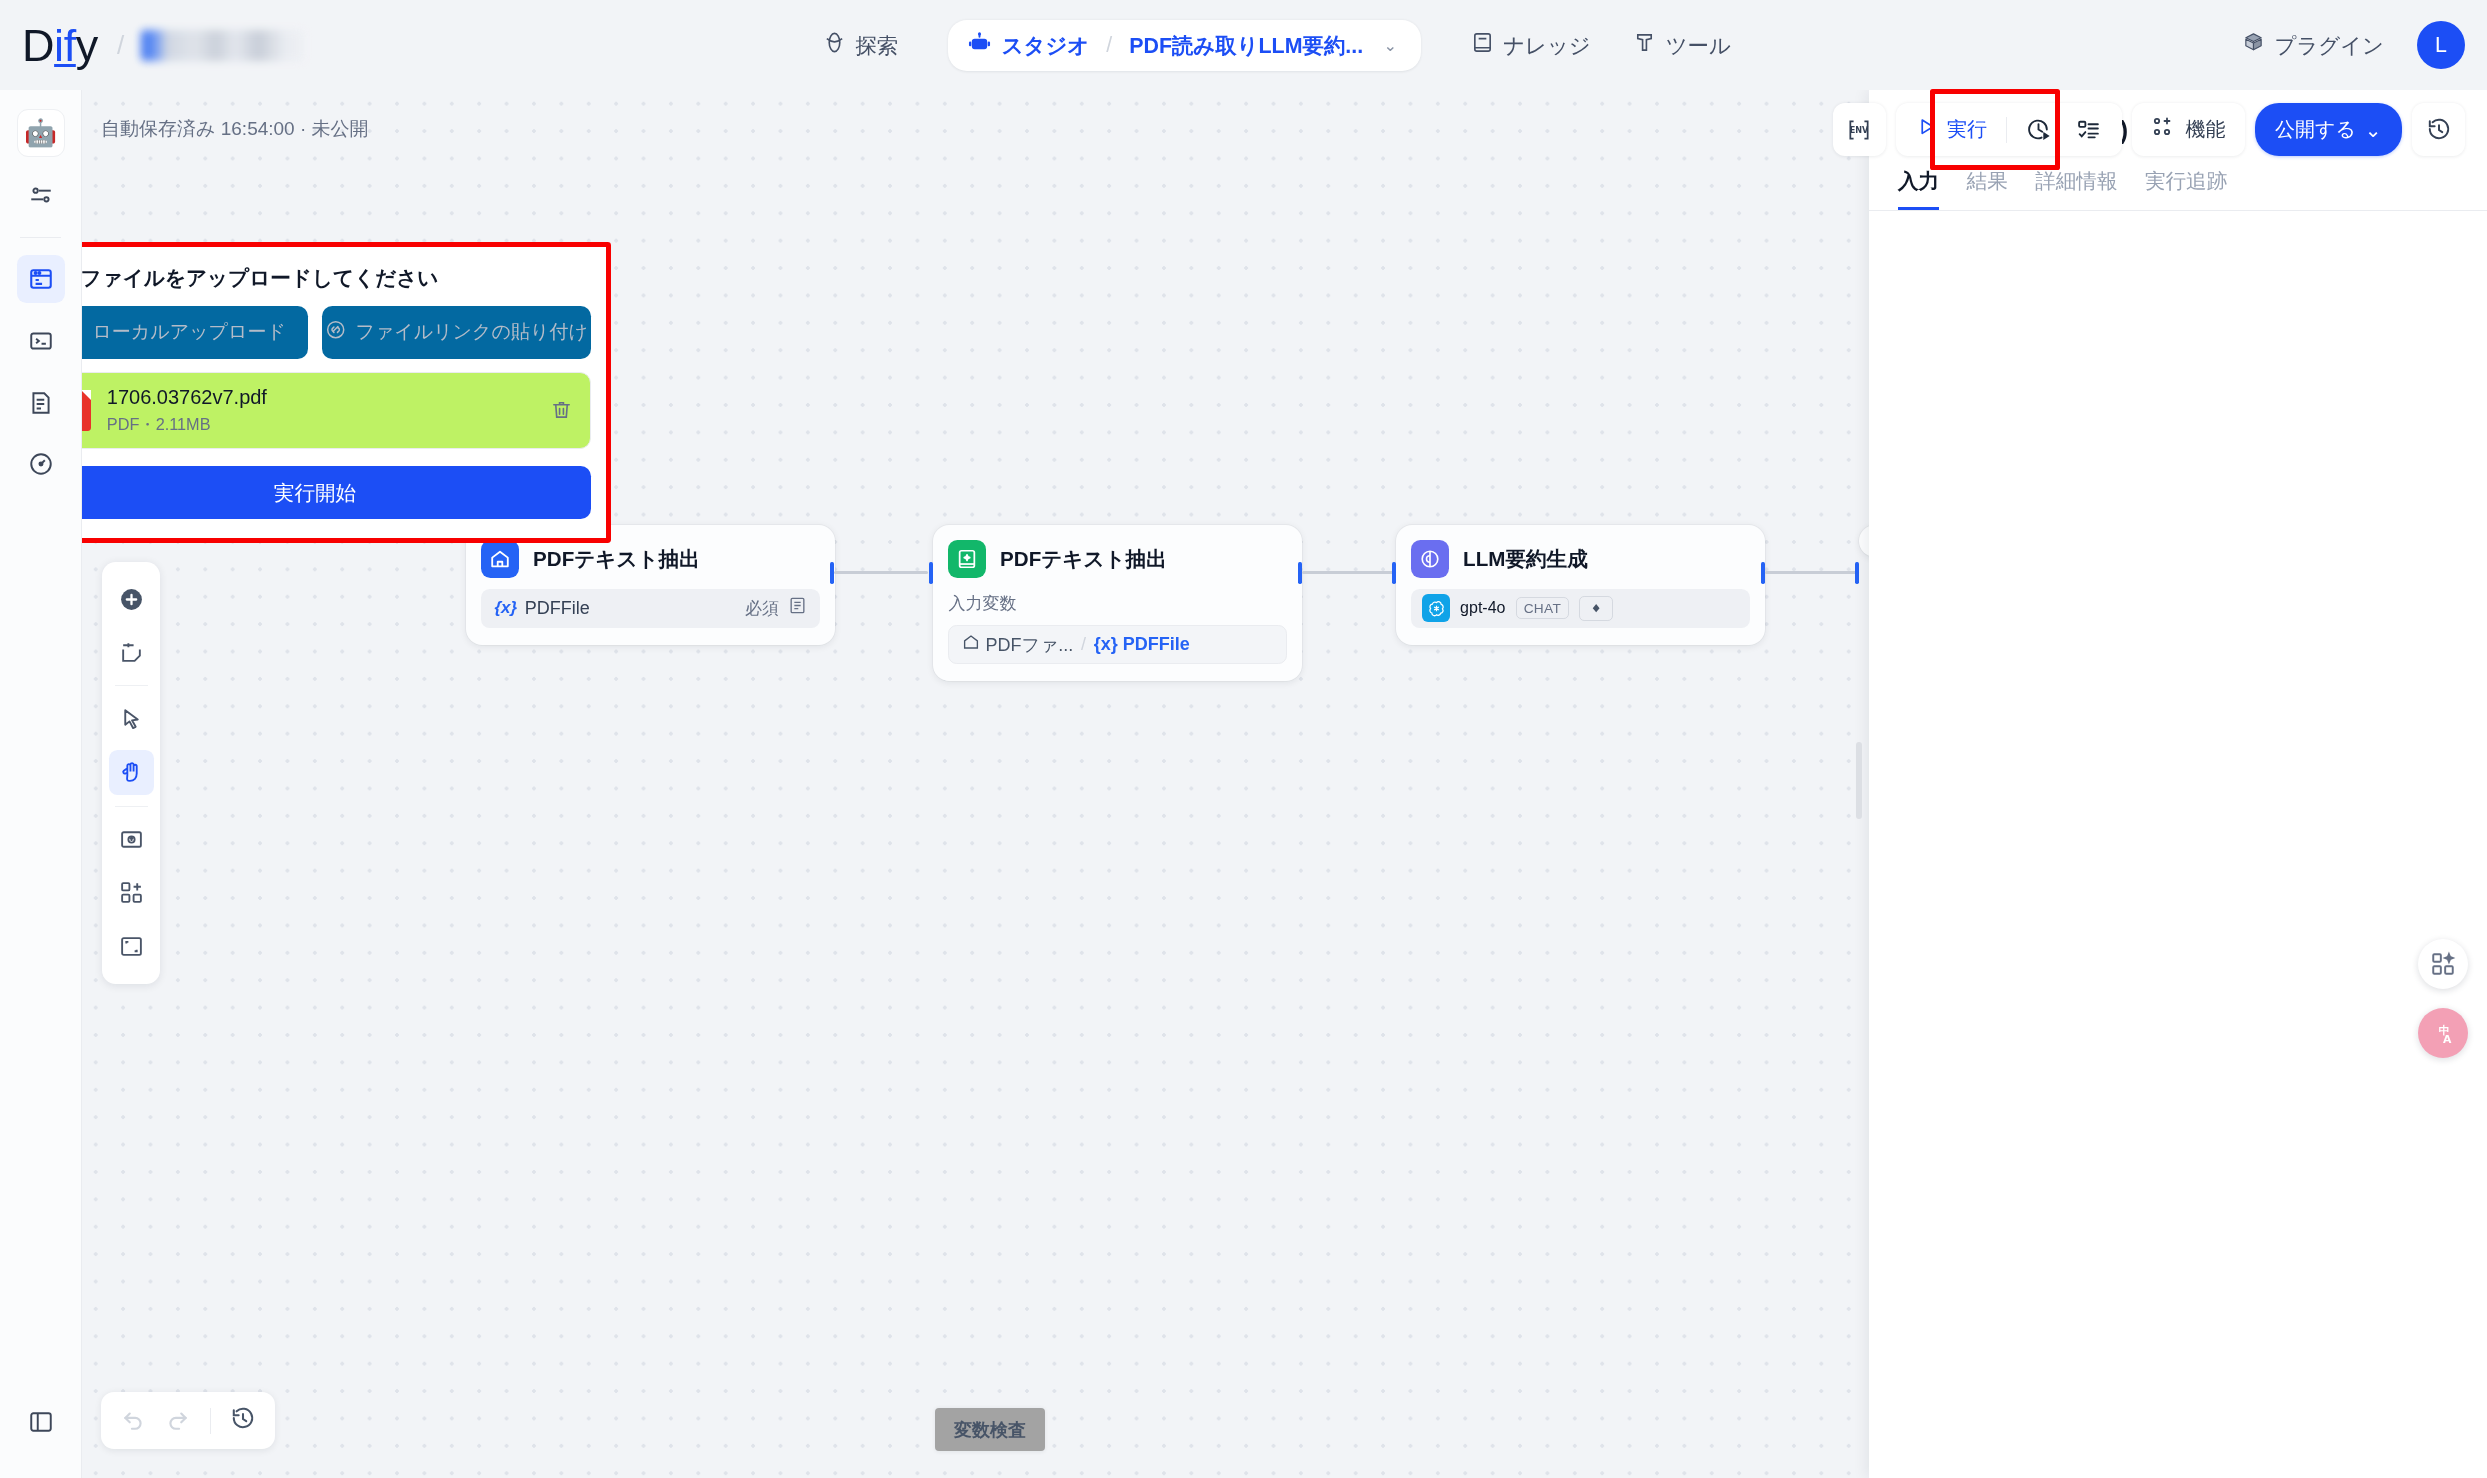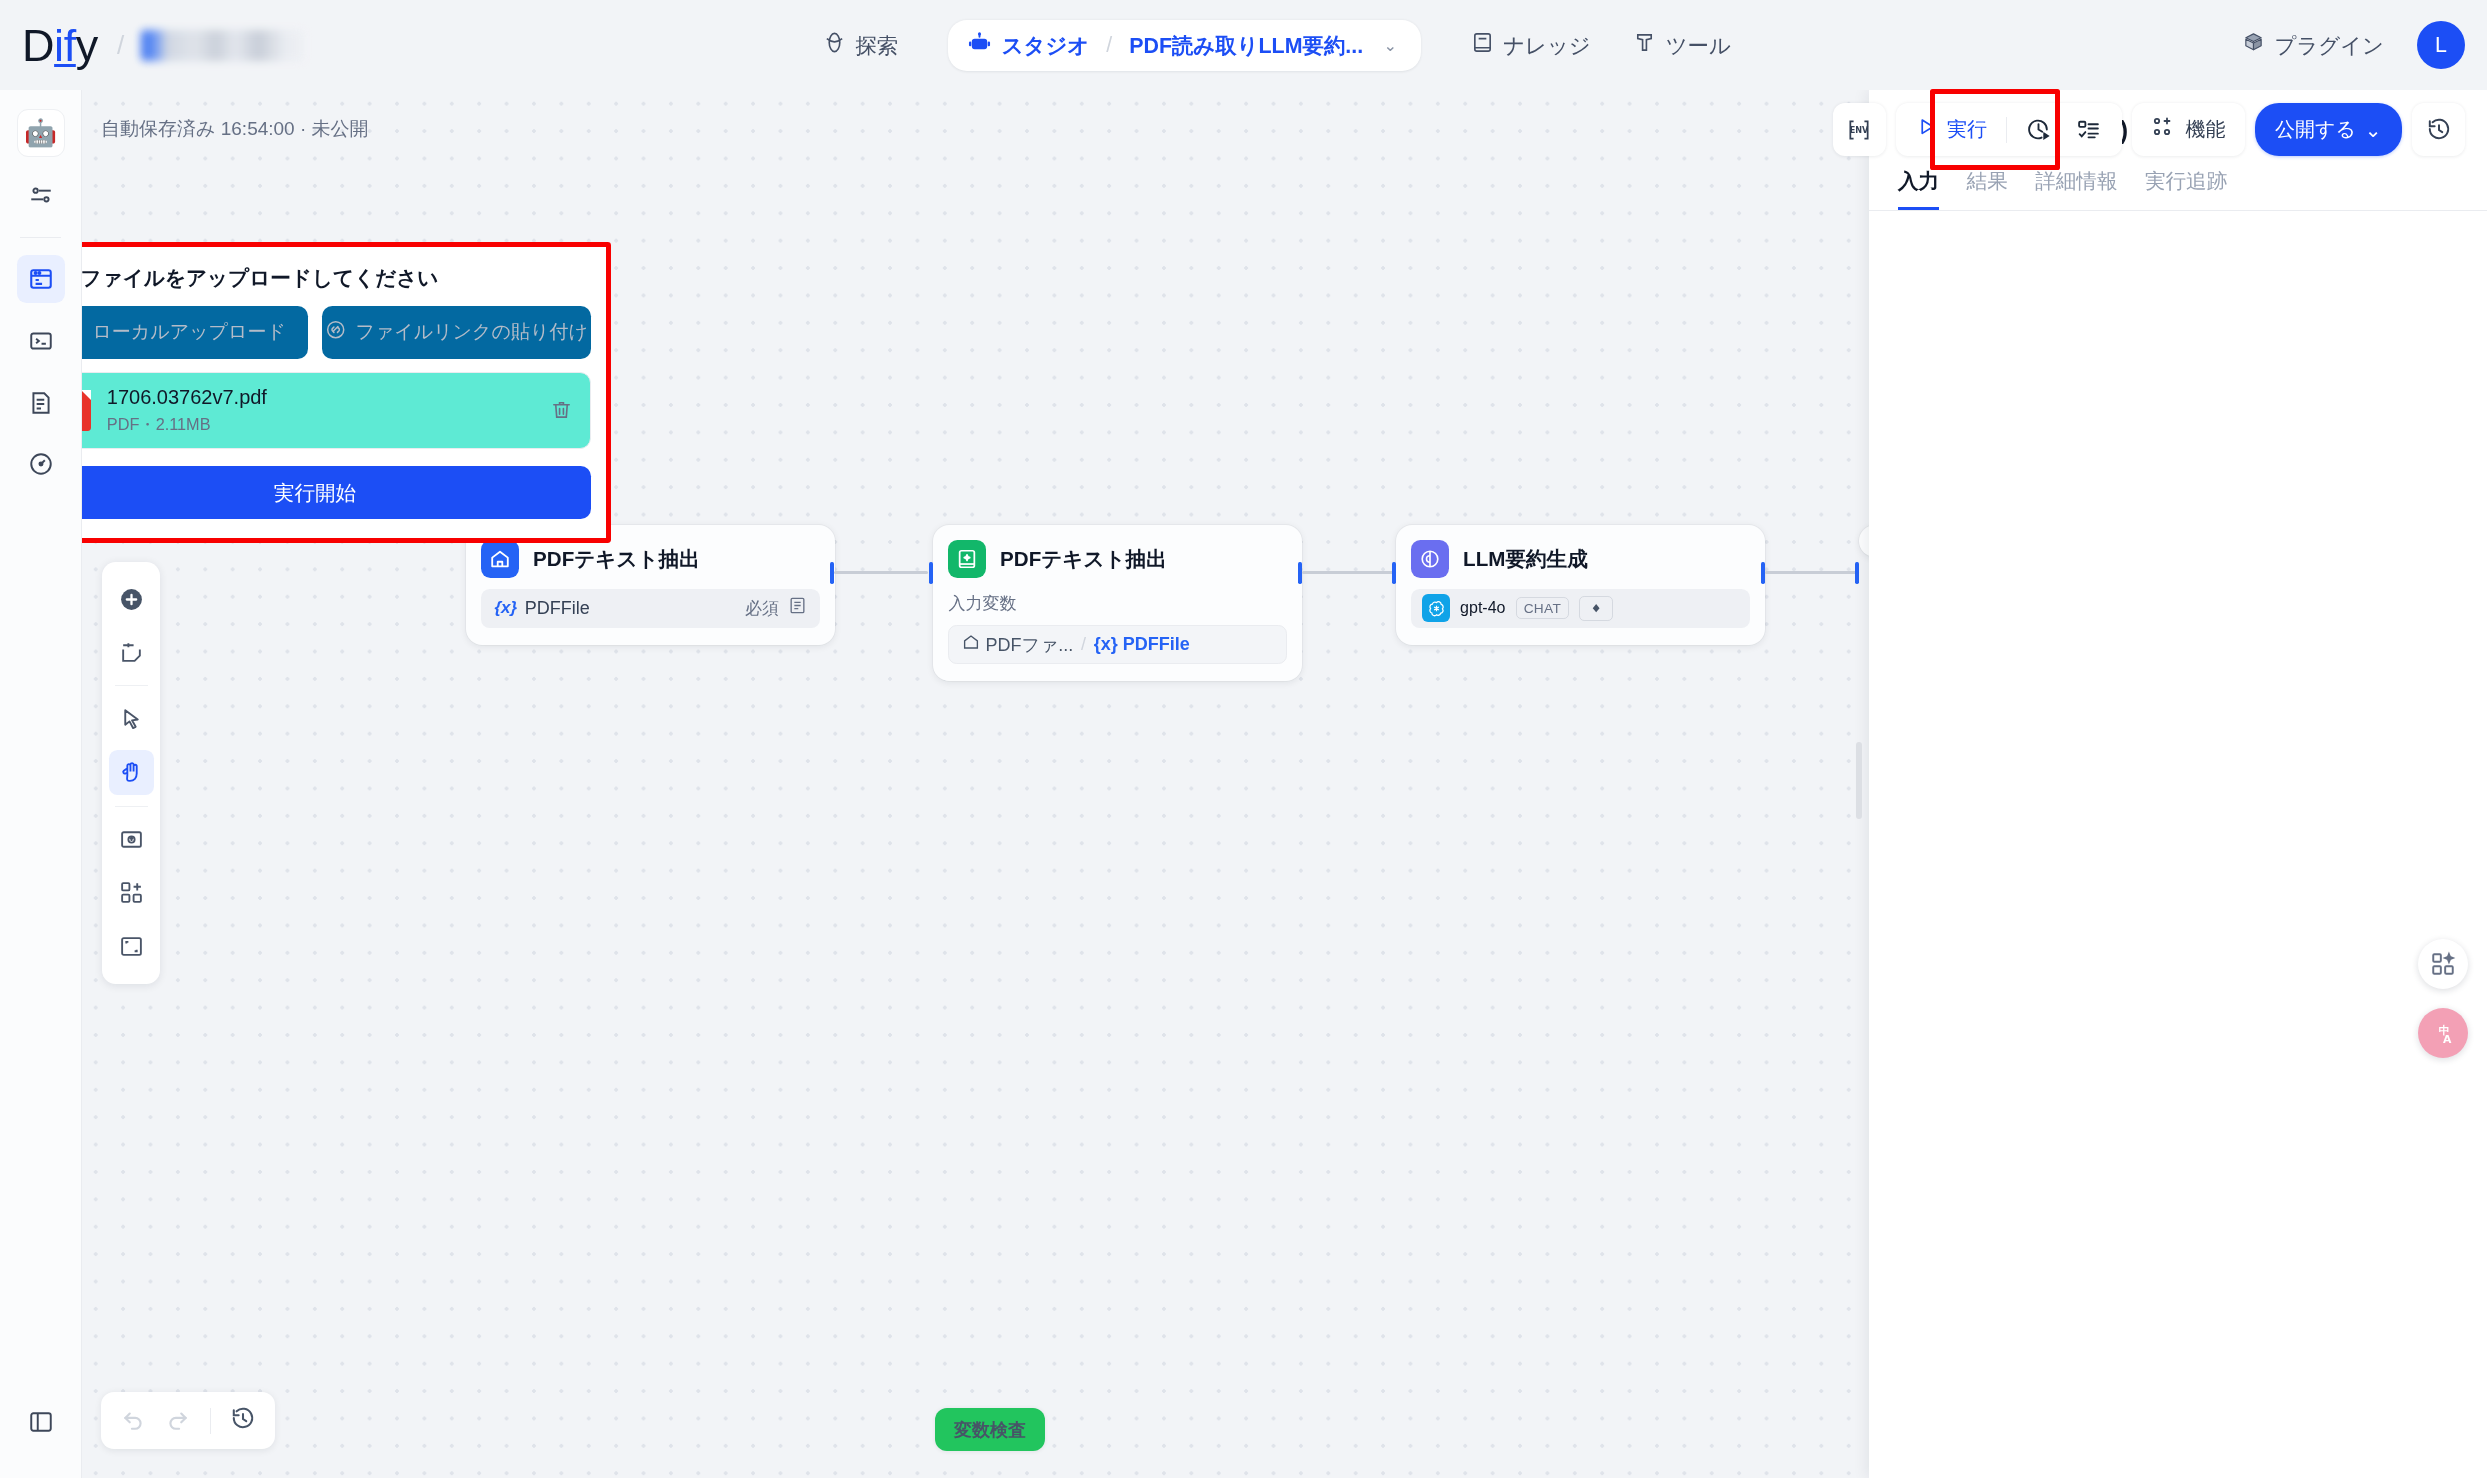--- a/index.html
+++ b/index.html
@@ -177,21 +177,21 @@
     display: flex; align-items: center; padding: 0 19px; gap: 19px;
     box-shadow: 0 1.7px 7.7px rgba(16,24,40,.08); z-index: 20;
   }
   .undo-bar svg { width: 26px; height: 26px; cursor: pointer; }
   .ub-dis { color: #d0d5dd; }
   .ub-on { color: #475467; }
   .ub-sep { width: 0.9px; height: 26px; background: #eaecf0; }
 
   .var-chip {
     position: absolute; left: 935px; bottom: 28px;
-    background: #22c55e; border-radius: 12px; padding: 9.4px 19px;
+    background: #a3a3a3; border-radius: 4px; padding: 9.4px 19px;
     font-size: 18px; color: #475467; font-weight: 700;
     box-shadow: 0 0.9px 4.3px rgba(16,24,40,.07); z-index: 20; cursor: pointer;
   }
 
   .minimap {
     position: absolute; right: 12px; bottom: 103px;
     width: 159px; height: 103px; background: #e8eaee;
     border-radius: 9.4px; padding: 10.3px;
   }
   .minimap-inner { width: 100%; height: 100%; background: #fcfcfd; border-radius: 4.3px; position: relative; }
@@ -271,21 +271,21 @@
   .upload-row { display: flex; gap: 13.7px; }
   .upload-btn {
     flex: 1; height: 53px; border-radius: 10.3px; background: #0369a1;
     display: flex; align-items: center; justify-content: center; gap: 9.4px;
     font-size: 19px; color: #b4bcc8; cursor: pointer;
   }
   .upload-btn svg { width: 21.4px; height: 21.4px; }
   .file-card {
     margin-top: 13.7px; border: 0.9px solid #eaecf0; border-radius: 11px;
     height: 77px; display: flex; align-items: center; padding: 0 17px; gap: 15.4px;
-    background: #5eead4;
+    background: #bef264;
   }
   .pdf-ico {
     width: 34px; height: 41px; background: #e8322a; border-radius: 3.4px;
     position: relative; flex: none;
     display: flex; align-items: center; justify-content: center;
   }
   .pdf-ico::after {
     content: ""; position: absolute; top: 0; right: 0;
     border-width: 0 10.3px 10.3px 0; border-style: solid;
     border-color: transparent #fff transparent transparent;

